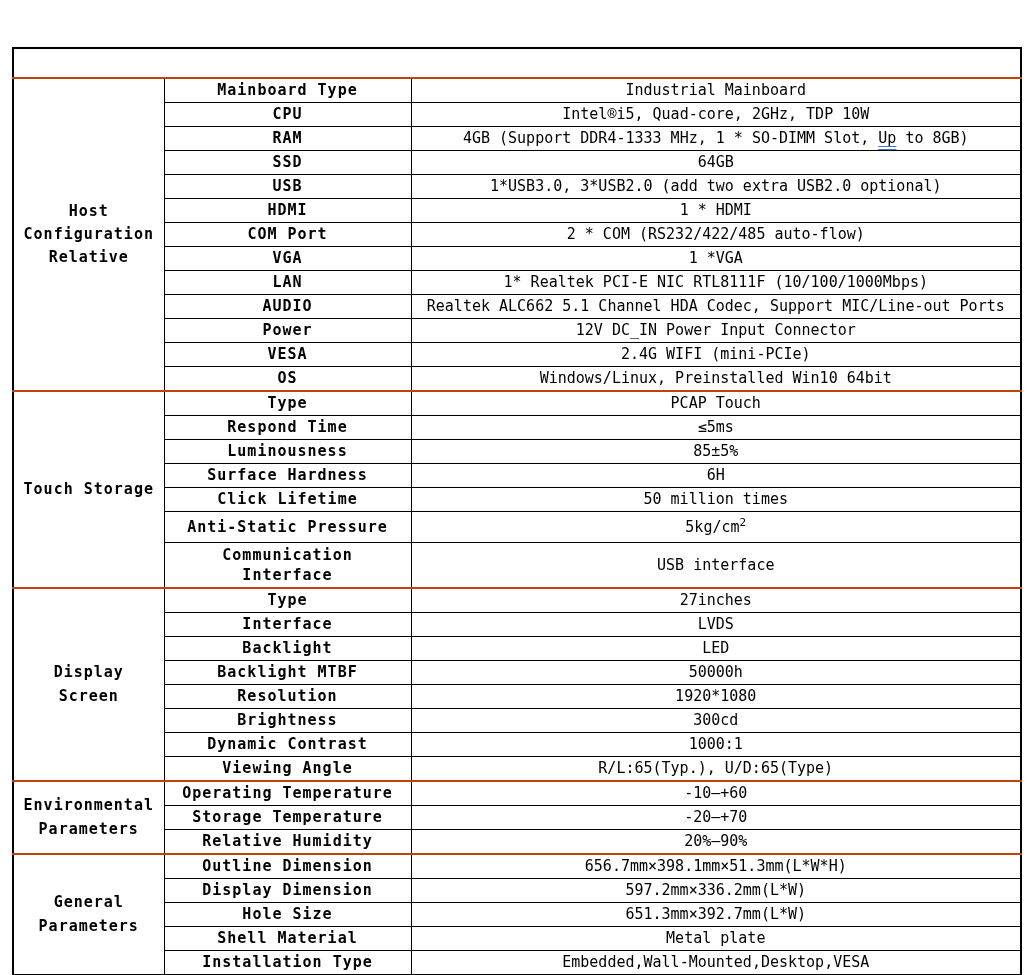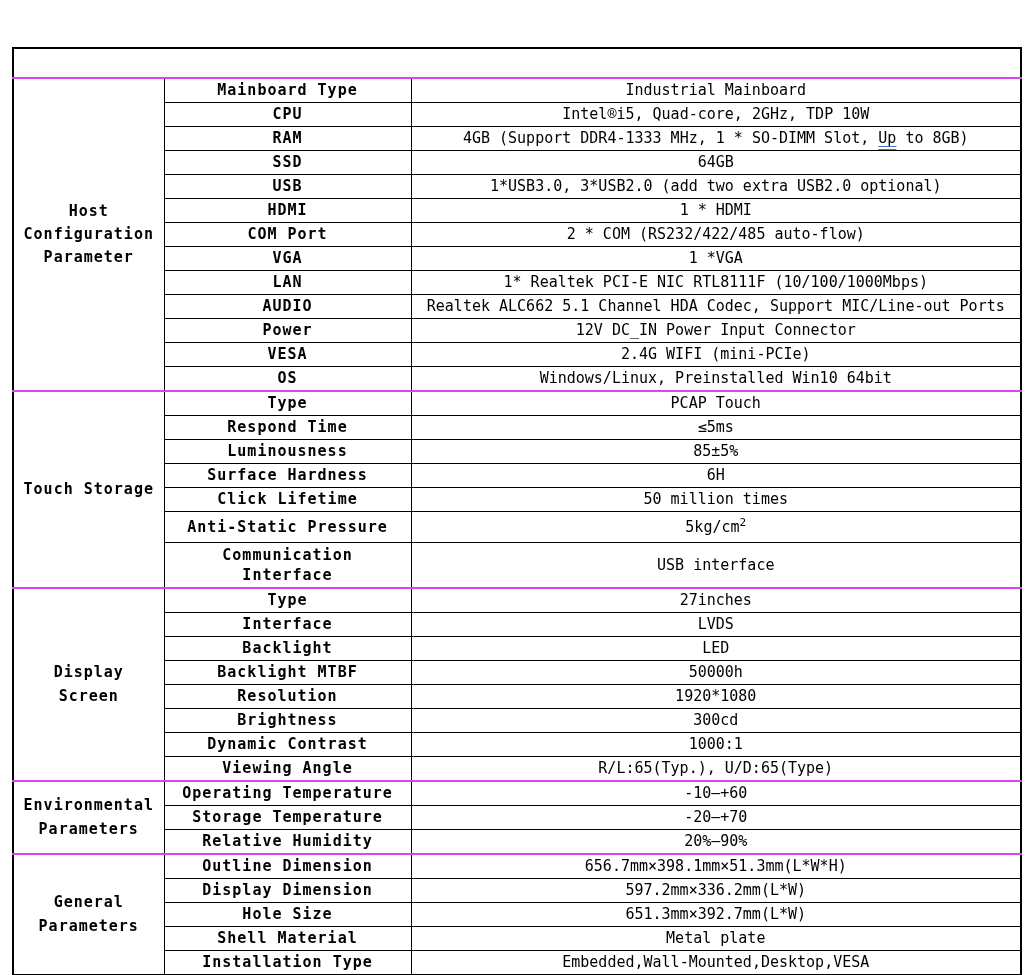--- a/index.html
+++ b/index.html
@@ -31,21 +31,21 @@
   td.header-cell{height:28px;}
   td.section-cell{
     font-weight:bold;letter-spacing:1px;
     white-space:pre-line;line-height:1.55;
   }
   td.label-cell{
     font-weight:bold;letter-spacing:1px;
     white-space:pre-line;
   }
   td.value-cell{letter-spacing:0;}
-  tr.section-start td{border-top:2px solid #d946ef;margin-top:28px;}
+  tr.section-start td{border-top:2px solid #c2410c;margin-top:28px;}
   tr.row-tall1 td{height:30px;}
   tr.row-tall2 td{height:44px;}
   .underline-blue{
     text-decoration:underline;
     text-decoration-style:double;
     text-decoration-color:#4472c4;
     text-underline-offset:3px;
   }
   sup{font-size:11px;line-height:0;}
 </style>
@@ -59,21 +59,21 @@
         <col class="c-label">
         <col class="c-value">
     </colgroup>
     <tbody>
         <tr>
           <td colspan="3" class="header-cell"></td>
         </tr>
         <tr class="section-start">
           <td rowspan="13" class="section-cell">Host
 Configuration
-Parameter</td>
+Relative</td>
           <td class="label-cell">Mainboard Type</td>
           <td class="value-cell">Industrial Mainboard</td>
         </tr>
         <tr>
           <td class="label-cell">CPU</td>
           <td class="value-cell">Intel®i5, Quad-core, 2GHz, TDP 10W</td>
         </tr>
         <tr>
           <td class="label-cell">RAM</td>
           <td class="value-cell"><span>4GB (Support DDR4-1333 MHz, 1 * SO-DIMM Slot, </span><span class="underline-blue">Up</span><span> to 8GB)</span></td>

